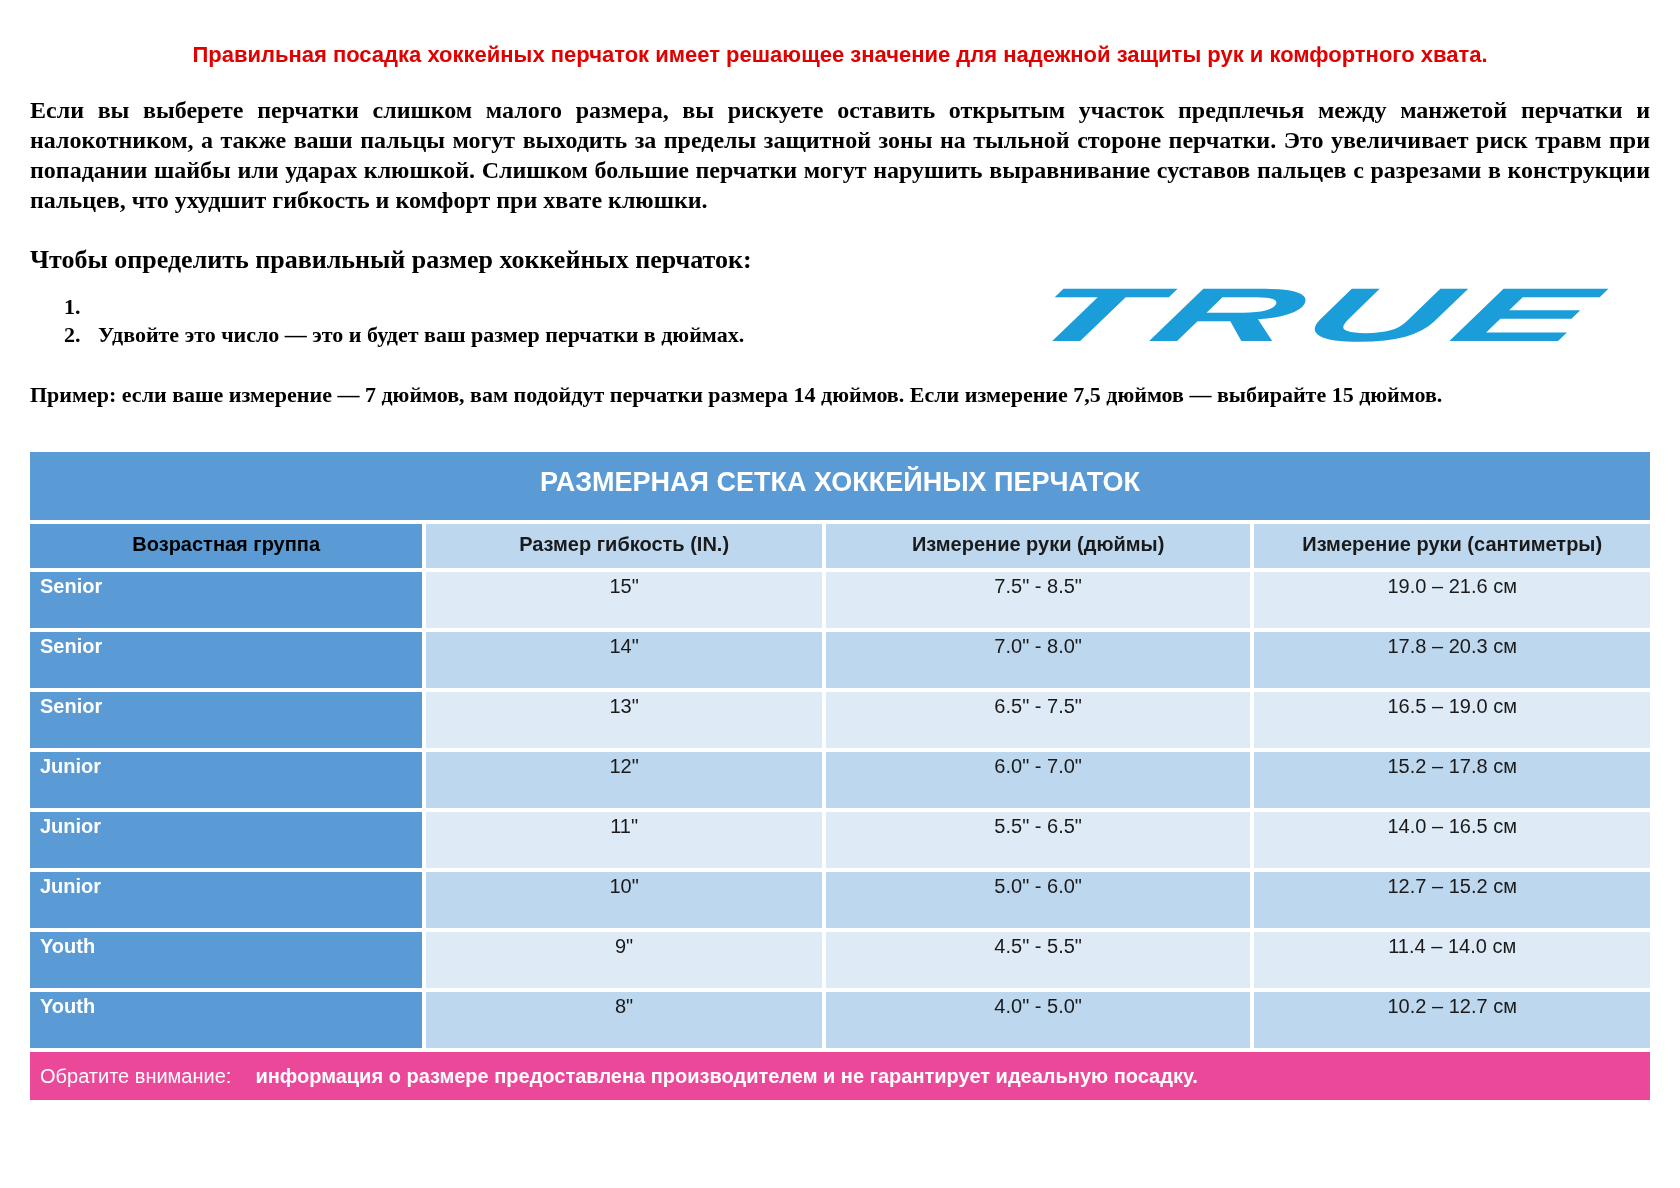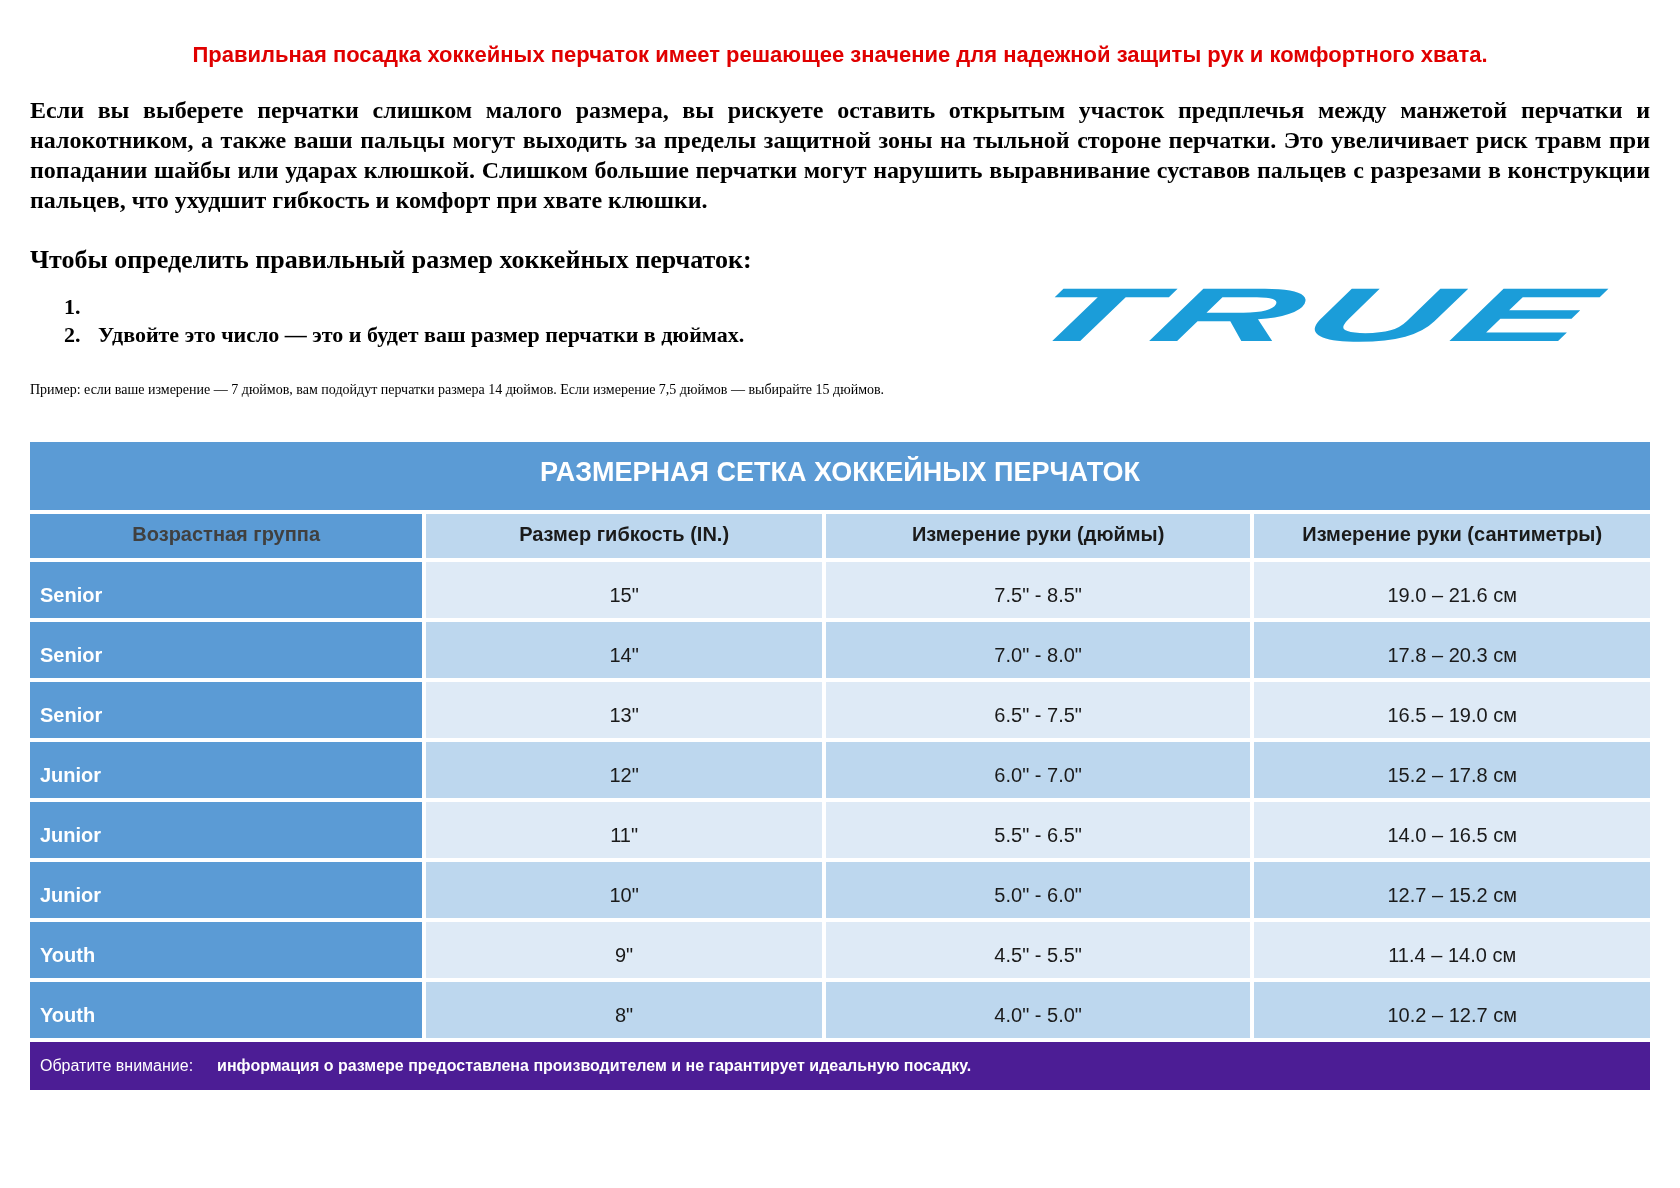--- a/index.html
+++ b/index.html
@@ -22,21 +22,21 @@
 
   .lead{margin:30px 0 0 0;font-size:26px;font-weight:bold;}
 
   .steps{
     margin:18px 0 0 0;padding:0 0 0 34px;list-style:none;
     font-size:22px;line-height:28px;font-weight:bold;
   }
   .steps li{display:flex;}
   .steps .num{width:34px;flex:0 0 auto;}
 
-  .example{margin:33px 0 0 0;font-size:14px;font-weight:normal;}
+  .example{margin:33px 0 0 0;font-size:22px;font-weight:bold;}
 
   
   .logo{
     position:absolute;left:1000px;top:284px;width:630px;height:62px;
     display:flex;align-items:center;justify-content:center;overflow:visible;
   }
   .logo-text{
     font-family:"Liberation Sans", sans-serif;
     font-weight:bold;font-style:italic;
     font-size:76px;line-height:62px;color:#1b9dd9;
@@ -53,36 +53,36 @@
   }
   .grid{
     border-collapse:separate;border-spacing:4px;
     width:calc(100% + 8px);margin:0 -4px;table-layout:fixed;
   }
   .grid th,.grid td{
     vertical-align:top;text-align:center;
     font-size:20px;box-sizing:border-box;
   }
   .grid th{background:#bdd7ee;height:44px;padding-top:9px;font-weight:bold;color:#1a1a1a;}
-  .grid th.th-group{background:#5b9bd5;color:#404040;}
+  .grid th.th-group{background:#5b9bd5;color:#000000;}
   .grid col.c1{width:24.4%;}
   .grid col.c2{width:24.6%;}
   .grid col.c3{width:26.4%;}
   .grid col.c4{width:24.6%;}
-  .grid td{height:56px;padding-top:22px;color:#1a1a1a;}
+  .grid td{height:56px;padding-top:3px;color:#1a1a1a;}
   .grid tbody tr:nth-child(odd) td{background:#deeaf6;}
   .grid tbody tr:nth-child(even) td{background:#bdd7ee;}
   .grid td.col-group{
     background:#5b9bd5 !important;color:#ffffff;font-weight:bold;
     text-align:left;padding-left:10px;
   }
   .table-note{
-    background:#4c1d95;color:#ffffff;height:48px;box-sizing:border-box;
+    background:#ec4899;color:#ffffff;height:48px;box-sizing:border-box;
     display:flex;align-items:center;padding-left:10px;
-    font-size:16px;
+    font-size:20px;
   }
   .table-note .bold{font-weight:bold;margin-left:24px;}
 </style>
 </head>
 <body>
 
 <div class="content">
   <h1 class="doc-title">Правильная посадка хоккейных перчаток имеет решающее значение для надежной защиты рук и комфортного хвата.</h1>
 
   <p class="intro">Если вы выберете перчатки слишком малого размера, вы рискуете оставить открытым участок предплечья между манжетой перчатки и налокотником, а также ваши пальцы могут выходить за пределы защитной зоны на тыльной стороне перчатки. Это увеличивает риск травм при попадании шайбы или ударах клюшкой. Слишком большие перчатки могут нарушить выравнивание суставов пальцев с разрезами в конструкции пальцев, что ухудшит гибкость и комфорт при хвате клюшки.</p>

